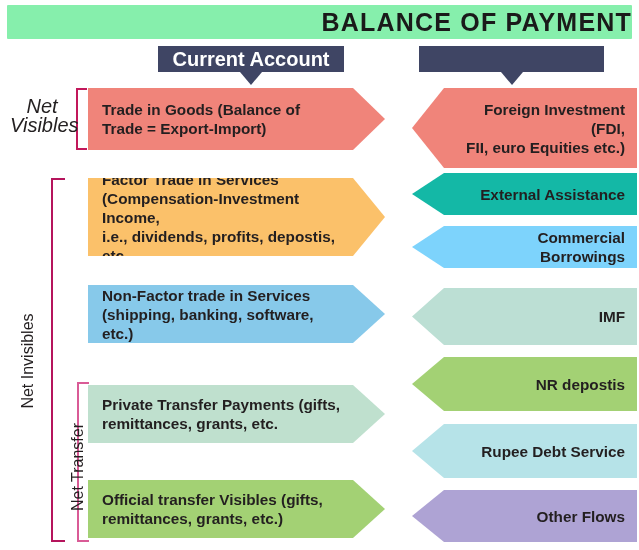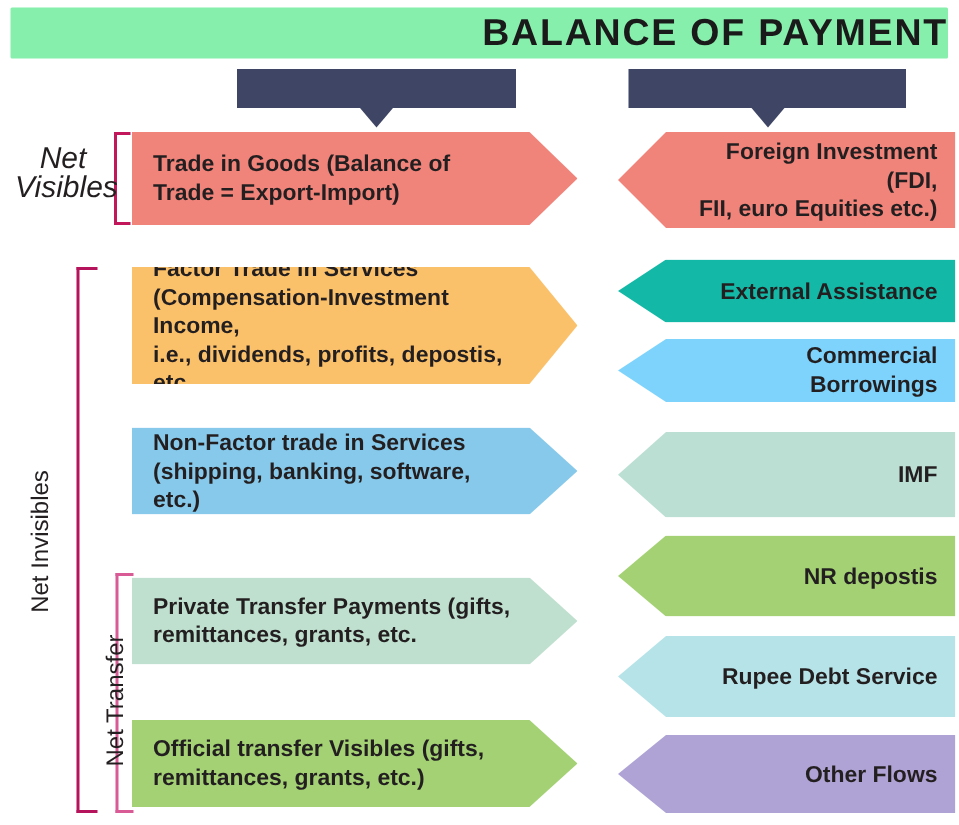--- a/index.html
+++ b/index.html
@@ -166,20 +166,21 @@
   }
 </style>
 </head>
 <body>
 
 <div id="title-banner">
   <span class="title-text">BALANCE OF PAYMENT</span>
 </div>
 
 <div class="col-header" id="header-current">
+  <span class="col-header-text">Current Account</span>
   <span class="tail"></span>
 </div>
 
 <div class="col-header" id="header-capital">
   <span class="tail"></span>
 </div>
 
 <div class="bracket visibles"></div>
 <div class="bracket invisibles"></div>
 <div class="bracket transfer"></div>
@@ -206,21 +207,21 @@
     <div class="bar left" style="top: 385px; height: 58px; background: rgb(191, 224, 206);">
       <span class="bar-text">Private Transfer Payments (gifts,
 remittances, grants, etc.</span>
     </div>
     <div class="bar left" style="top: 480px; height: 58px; background: rgb(163, 209, 116);">
       <span class="bar-text">Official transfer Visibles (gifts,
 remittances, grants, etc.)</span>
     </div>
   </div>
 <div id="capital-account-list">
-    <div class="bar right" style="top: 88px; height: 64px; background: rgb(240, 132, 122);">
+    <div class="bar right" style="top: 88px; height: 80px; background: rgb(240, 132, 122);">
       <span class="bar-text">Foreign Investment (FDI,
 FII, euro Equities etc.)</span>
     </div>
     <div class="bar right" style="top: 173px; height: 42px; background: #14b8a6;">
       <span class="bar-text">External Assistance</span>
     </div>
     <div class="bar right" style="top: 226px; height: 42px; background: #7dd3fc;">
       <span class="bar-text">Commercial Borrowings</span>
     </div>
     <div class="bar right" style="top: 288px; height: 57px; background: rgb(188, 223, 212);">

